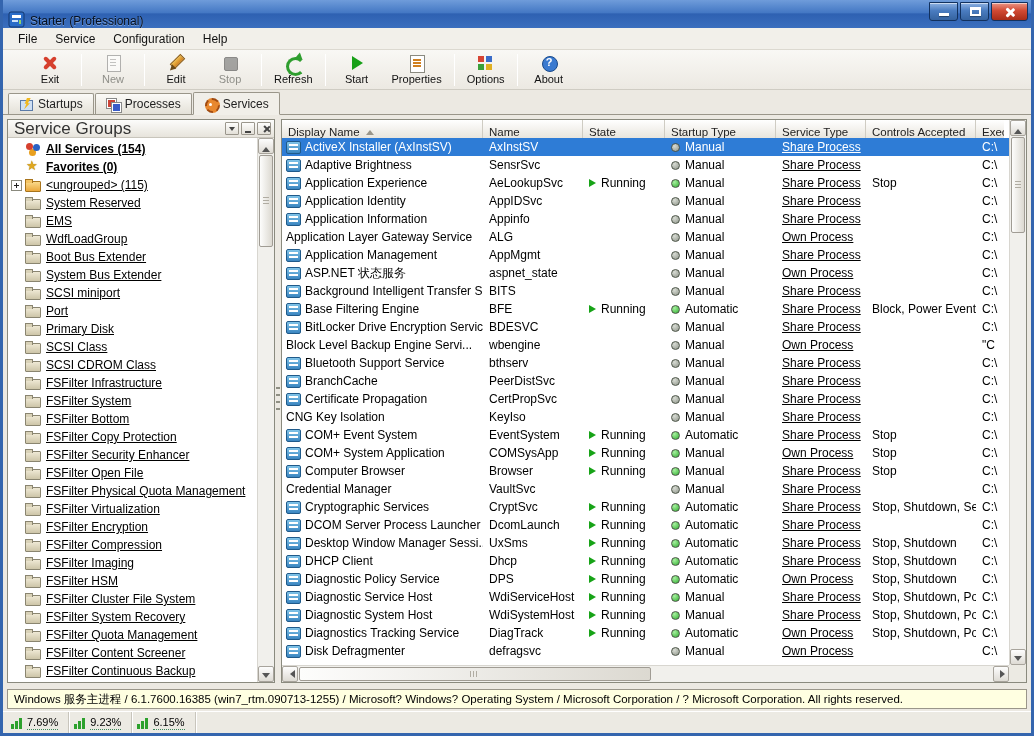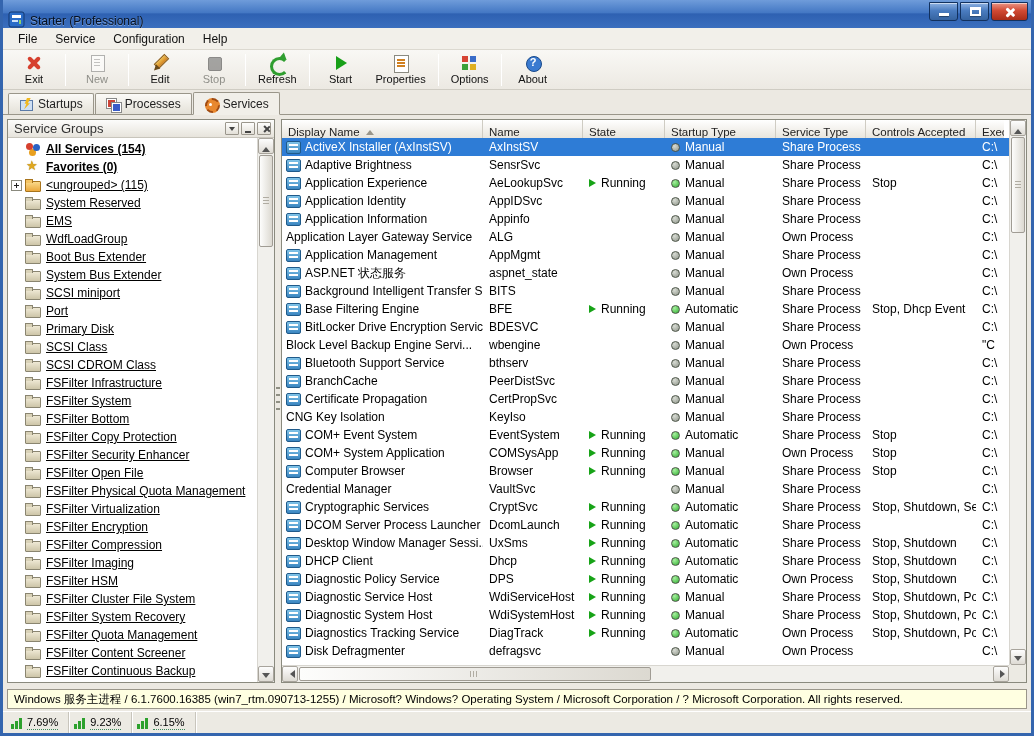--- a/index.html
+++ b/index.html
@@ -20,21 +20,21 @@
   .glyph-close{position:absolute;left:13px;top:4px;width:10px;height:10px;}
   .glyph-close::before,.glyph-close::after{content:"";position:absolute;left:4px;top:0;width:2.5px;height:11px;background:#fff;border-radius:1px;}
   .glyph-close::before{transform:rotate(45deg);} .glyph-close::after{transform:rotate(-45deg);}
   .app-icon{width:17px;height:17px;display:block;}
 
   
   .menubar{height:22px;flex:none;display:flex;align-items:center;background:#f2f0ea;border-bottom:1px solid #dcd9d0;padding-left:6px;}
   .menu-item{padding:2px 9px;font-size:12px;color:#111;}
 
   
-  .toolbar{height:40px;flex:none;display:flex;align-items:center;background:linear-gradient(#f9f8f5,#ece9e2);border-bottom:1px solid #cfccc3;padding:1px 4px;}
+  .toolbar{height:40px;flex:none;display:flex;align-items:center;background:linear-gradient(#f9f8f5,#ece9e2);border-bottom:1px solid #cfccc3;padding:1px 20px;}
   .tbtn{min-width:54px;height:36px;display:flex;flex-direction:column;align-items:center;justify-content:center;gap:1px;padding:0 8px;border-radius:3px;}
   .tbtn.disabled .tlabel{color:#8f8f89;}
   .tbtn.disabled .ticon{filter:grayscale(1) opacity(.55);}
   .tlabel{font-size:11px;color:#111;line-height:12px;}
   .tsep{width:1px;height:32px;background:#c9c6bd;border-right:1px solid #fff;margin:0 4px;flex:none;}
   .ticon{width:22px;height:18px;position:relative;display:block;}
   .ticon::before,.ticon::after{content:"";position:absolute;}
   .icon-exit::before,.icon-exit::after{left:9px;top:1px;width:4px;height:16px;background:#d6402e;border-radius:2px;}
   .icon-exit::before{transform:rotate(45deg);} .icon-exit::after{transform:rotate(-45deg);}
   .icon-new::before{left:5px;top:1px;width:12px;height:15px;background:#fff;border:1px solid #7a7a74;}
@@ -64,21 +64,21 @@
   .icon-tab-processes::after{left:6px;top:5px;width:7px;height:7px;background:#3a5cc8;border:1px solid #fff;box-shadow:0 0 0 1px #888;}
   .icon-tab-services::before{left:1px;top:1px;width:11px;height:11px;background:#e8882f;border:2px dashed #a04a10;border-radius:50%;}
   .icon-tab-services::after{left:5.5px;top:5.5px;width:3px;height:3px;background:#fff;border-radius:50%;}
 
   
   .main{flex:1;min-height:0;display:flex;padding:4px;}
 
   
   .grouppanel{width:268px;flex:none;display:flex;flex-direction:column;border:1px solid #8a8a7e;background:#fff;min-height:0;}
   .gp-header{height:18px;flex:none;display:flex;align-items:center;gap:2px;background:linear-gradient(#fcfcfb,#e7e4dc);border-bottom:1px solid #c8c5bc;padding:0 3px 0 6px;}
-  .gp-title{flex:1;font-size:13px;color:#333;}
+  .gp-title{flex:1;font-size:17px;color:#333;}
   .ph-btn{width:14px;height:13px;border:1px solid #9a968c;background:linear-gradient(#fdfdfc,#e3e0d8);position:relative;border-radius:1px;flex:none;}
   .ph-btn i{position:absolute;}
   .g-chev{left:3px;top:4px;border:3px solid transparent;border-top:4px solid #444;}
   .g-min{left:3px;top:8px;width:6px;height:2px;background:#444;}
   .g-x{left:5px;top:2px;width:8px;height:8px;}
   .g-x::before,.g-x::after{content:"";position:absolute;left:3px;top:0;width:1.5px;height:8px;background:#444;}
   .g-x::before{transform:rotate(45deg);} .g-x::after{transform:rotate(-45deg);}
   .gp-body{flex:1;display:flex;min-height:0;}
   .tree{flex:1;overflow:hidden;padding-top:2px;min-width:0;text-decoration:underline;}
   .tree-item{height:18px;display:flex;align-items:center;padding-left:3px;font-size:12px;white-space:nowrap;overflow:hidden;color:#000;}
@@ -104,21 +104,21 @@
   
   .tablewrap{flex:1;position:relative;border:1px solid #8a8a7e;background:#fff;min-width:0;overflow:hidden;}
   .thead{display:flex;height:25px;margin-right:22px;}
   .hcell{flex:none;display:flex;align-items:center;padding:0 3px 0 6px;font-size:11.5px;color:#222;white-space:nowrap;overflow:hidden;
     background:linear-gradient(#ffffff,#eae7df 70%,#e1ddd4);border-right:1px solid #cfccc3;border-bottom:1px solid #cfccc3;}
   .col0{width:201px;} .col1{width:100px;} .col2{width:82px;} .col3{width:111px;} .col4{width:90px;} .col5{width:110px;} .col6{flex:1;border-right:none;}
   .sort-asc{width:0;height:0;border-left:4px solid transparent;border-right:4px solid transparent;border-bottom:5px solid #9a968a;margin-left:6px;flex:none;}
   .tbody{position:absolute;top:18px;left:0;right:17px;bottom:17px;overflow:hidden;}
   .trow{display:flex;height:18px;align-items:center;font-size:12px;color:#000;white-space:nowrap;}
   .cell{flex:none;height:18px;display:flex;align-items:center;padding:0 3px 0 6px;overflow:hidden;}
-  .c-display{width:201px;padding-left:4px;} .c-name{width:100px;} .c-state{width:82px;} .c-startup{width:111px;} .c-type{width:90px;} .c-controls{width:110px;} .c-exec{flex:1;}
+  .c-display{width:201px;padding-left:4px;} .c-name{width:100px;} .c-state{width:82px;} .c-startup{width:111px;} .c-type{width:90px;text-decoration:underline;} .c-controls{width:110px;} .c-exec{flex:1;}
   .trow.selected{background:#2e7cd6;color:#fff;}
   .svc-icon{width:15px;height:13px;margin-right:4px;position:relative;flex:none;}
   .svc-icon::before{content:"";position:absolute;inset:0;background:linear-gradient(#7fc3e8,#3a85c0);border:1px solid #1f5a8a;border-radius:2px;}
   .svc-icon::after{content:"";position:absolute;left:3px;right:3px;top:3px;height:2px;background:#fff;box-shadow:0 4px 0 #fff;}
   .run-icon{width:0;height:0;border-left:7px solid #17a317;border-top:4.5px solid transparent;border-bottom:4.5px solid transparent;margin-right:5px;flex:none;}
   .led{width:9px;height:9px;border-radius:50%;margin-right:5px;flex:none;border:1px solid #4c5548;}
   .led-on{background:radial-gradient(circle at 35% 30%,#a8f0a0,#2fae2f);}
   .led-off{background:radial-gradient(circle at 35% 30%,#d8dcd4,#8f958a);}
 
   
@@ -694,21 +694,21 @@
       <span class="ctext">Running</span>
     </div>
     <div class="cell c-startup">
       <span class="led led-on"></span>
       <span class="ctext">Automatic</span>
     </div>
     <div class="cell c-type">
               <span class="ctext">Share Process</span>
             </div>
     <div class="cell c-controls">
-              <span class="ctext">Stop, Dhcp Event</span>
+              <span class="ctext">Block, Power Event</span>
             </div>
     <div class="cell c-exec">
               <span class="ctext">C:\</span>
             </div>
   </div>
           <div class="trow">
     <div class="cell c-display">
       <span class="svc-icon"></span>
       <span class="ctext">BitLocker Drive Encryption Service</span>
     </div>

